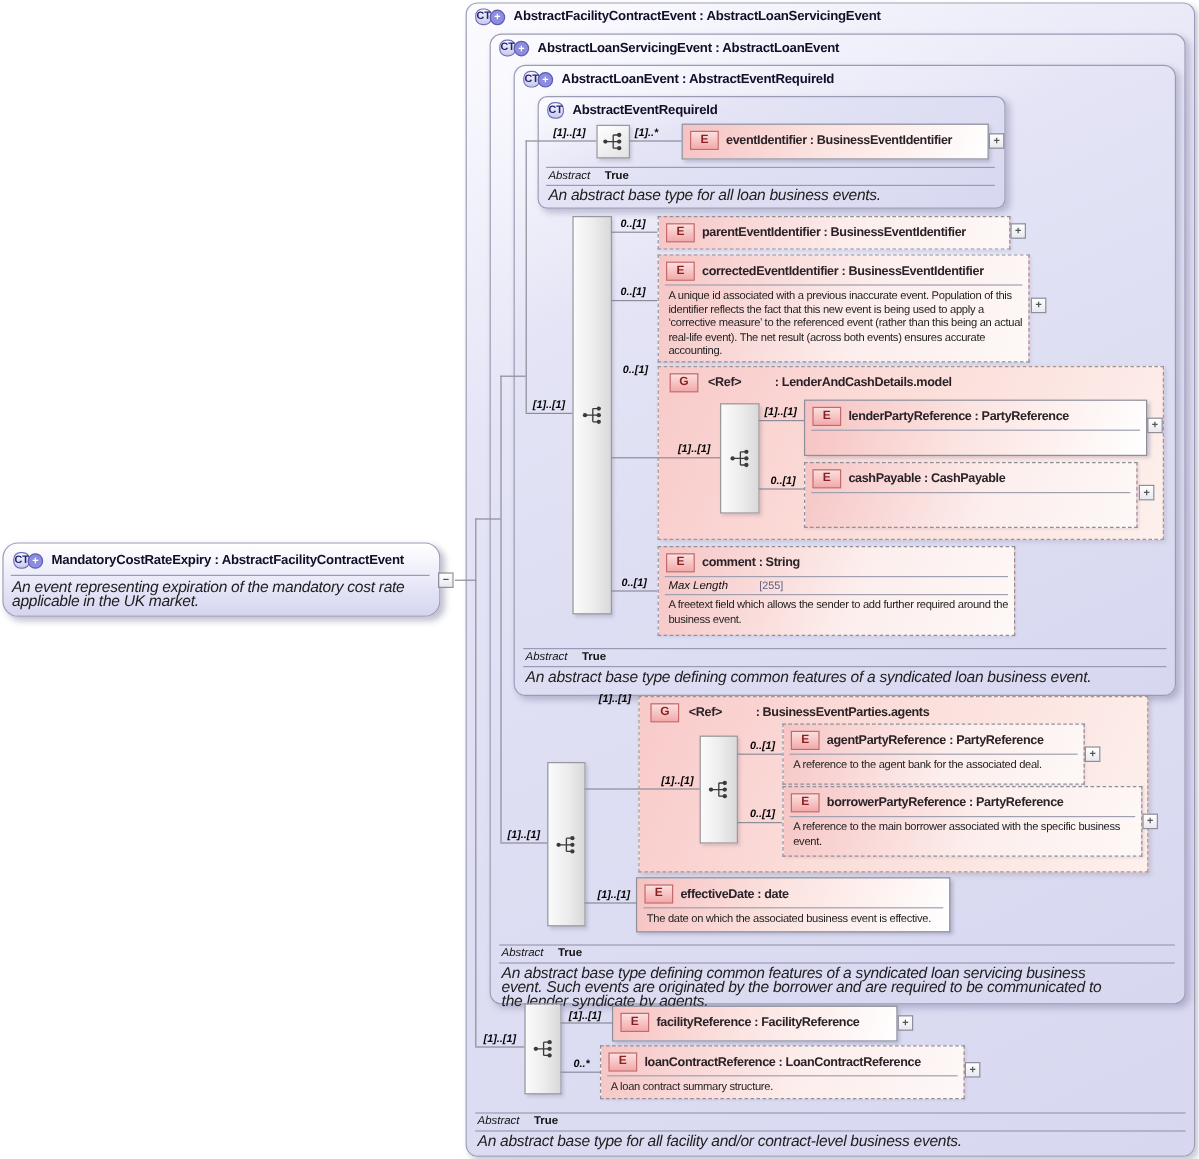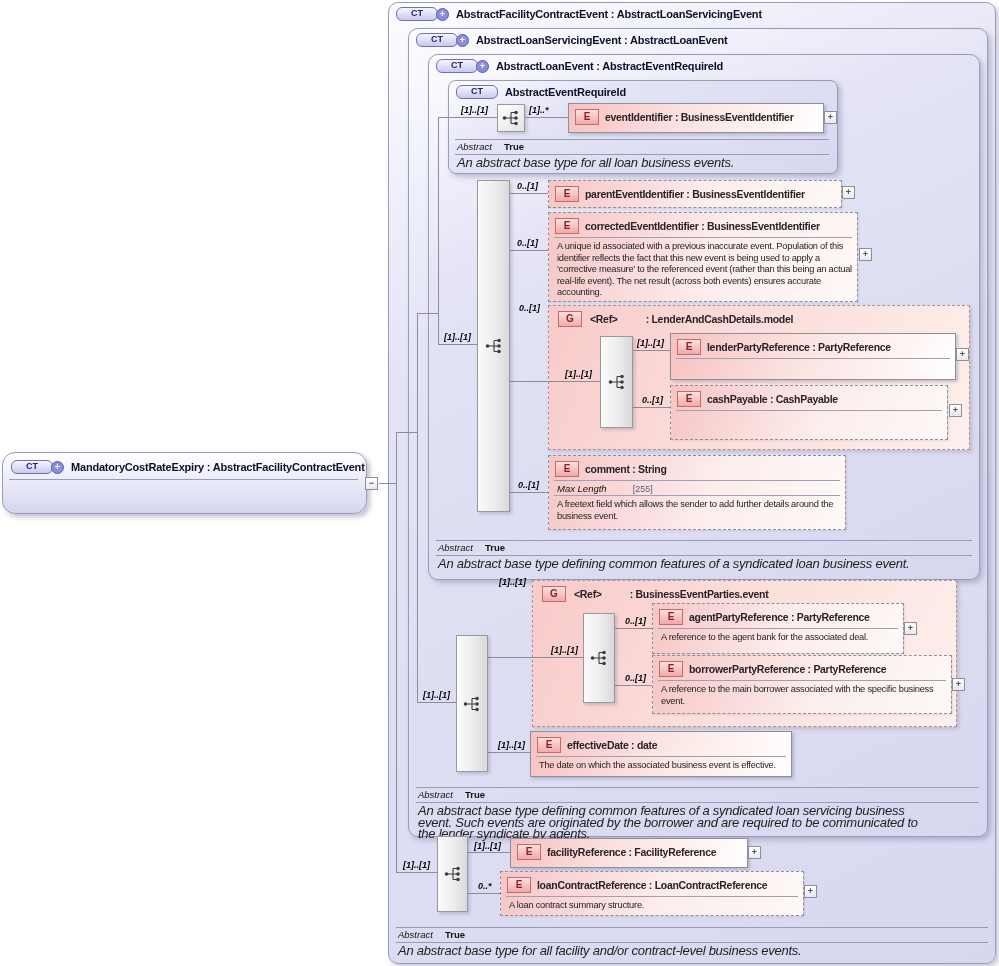--- a/index.html
+++ b/index.html
@@ -4,21 +4,21 @@
 <style>
   html,body{margin:0;padding:0;background:#fff;}
   #canvas{position:relative;width:999px;height:966px;font-family:"Liberation Sans",sans-serif;overflow:hidden;background:#fff;}
   .ctb{position:absolute;border:1px solid #9b9bb5;border-radius:10px;
        background:linear-gradient(155deg,#fcfcff 0%,#e4e4f6 30%,#d7d7f0 100%);
        box-shadow:3px 3px 5px rgba(100,100,140,.35);}
   .ctb .hd{position:absolute;left:7px;top:4px;display:flex;align-items:center;gap:7px;}
   .ct-title{font-weight:bold;font-size:11px;letter-spacing:-.2px;color:#0f0f28;white-space:nowrap;text-align:right;}
   .ctbadge{display:inline-flex;align-items:center;}
   .ctpill{border:1.4px solid #7070b8;border-radius:6px;background:linear-gradient(#f6f6ff,#c9c9ee);
-          color:#242470;font-weight:bold;font-size:9px;line-height:11px;padding:0 14px;height:12px;}
+          color:#242470;font-weight:bold;font-size:9px;line-height:11px;padding:0 0;height:12px;}
   .ctplus{width:11px;height:11px;margin-left:-2px;border-radius:50%;background:#8d8de0;border:1px solid #5b5bb0;
           color:#fff;font-weight:bold;font-size:9px;line-height:10px;text-align:center;}
   .src{position:absolute;border:1px solid #9b9bb5;border-radius:13px;
        background:linear-gradient(to bottom,#ffffff 0%,#ececfa 45%,#d5d5f0 100%);
        box-shadow:3px 3px 5px rgba(100,100,140,.4);}
   .grp{position:absolute;border:1px dashed #a39595;
        background:linear-gradient(115deg,#f8caca 0%,#fbdcd8 40%,#fdf0ec 100%);
        box-shadow:2px 2px 4px rgba(120,100,100,.25);}
   .grp .hd{position:absolute;left:9px;top:5px;display:flex;align-items:center;gap:8px;}
   .gtype{margin-left:20px;}
@@ -125,21 +125,21 @@
     <div class="hd">
       <span class="eicon">G</span>
       <span class="title">&lt;Ref&gt;</span>
       <span class="title gtype">: LenderAndCashDetails.model</span>
     </div>
   </div>
   <div class="grp" style="left:532px;top:580px;width:423px;height:145px">
     <div class="hd">
       <span class="eicon">G</span>
       <span class="title">&lt;Ref&gt;</span>
-      <span class="title gtype">: BusinessEventParties.event</span>
+      <span class="title gtype">: BusinessEventParties.agents</span>
     </div>
   </div>
 
   <div class="hl" style="left:379px;top:483px;width:18px"></div>
   <div class="vl" style="left:396px;top:432px;height:440px"></div>
   <div class="hl" style="left:396px;top:432px;width:21px"></div>
   <div class="vl" style="left:417px;top:313px;height:389px"></div>
   <div class="hl" style="left:417px;top:313px;width:21px"></div>
   <div class="vl" style="left:438px;top:117px;height:227px"></div>
   <div class="hl" style="left:438px;top:117px;width:59px"></div>
@@ -278,21 +278,21 @@
     <div class="hd">
       <span class="eicon">E</span>
       <span class="title">comment : String</span>
     </div>
     <div class="sepline"></div>
     <div class="facet">
       <span class="facet-l">Max Length</span>
       <span class="facet-v">[255]</span>
     </div>
     <div class="sepline"></div>
-    <div class="desc">A freetext field which allows the sender to add further details around the business event.</div>
+    <div class="desc">A freetext field which allows the sender to add further required around the business event.</div>
   </div>
 
   <div class="el opt" style="left:652px;top:603px;width:250px;height:49px">
     <div class="hd">
       <span class="eicon">E</span>
       <span class="title">agentPartyReference : PartyReference</span>
     </div>
     <div class="sepline"></div>
     <div class="desc">A reference to the agent bank for the associated deal.</div>
   </div>
@@ -343,16 +343,17 @@
 
   <div class="src" style="left:2px;top:452px;width:363px;height:60px">
     <div style="position:absolute;left:8px;top:7px;display:flex;align-items:center;gap:7px">
       <span class="ctbadge">
           <span class="ctpill">CT</span>
           <span class="ctplus">+</span>
         </span>
       <span class="ct-title">MandatoryCostRateExpiry : AbstractFacilityContractEvent</span>
     </div>
     <div class="frule" style="left:6px;top:26px;width:349px"></div>
+    <div class="fdesc" style="left:7px;top:30px;width:336px">An event representing expiration of the mandatory cost rate applicable in the UK market.</div>
   </div>
   <div class="minus" style="left:365px;top:477px">−</div>
 
 </div>
 
 </body></html>

